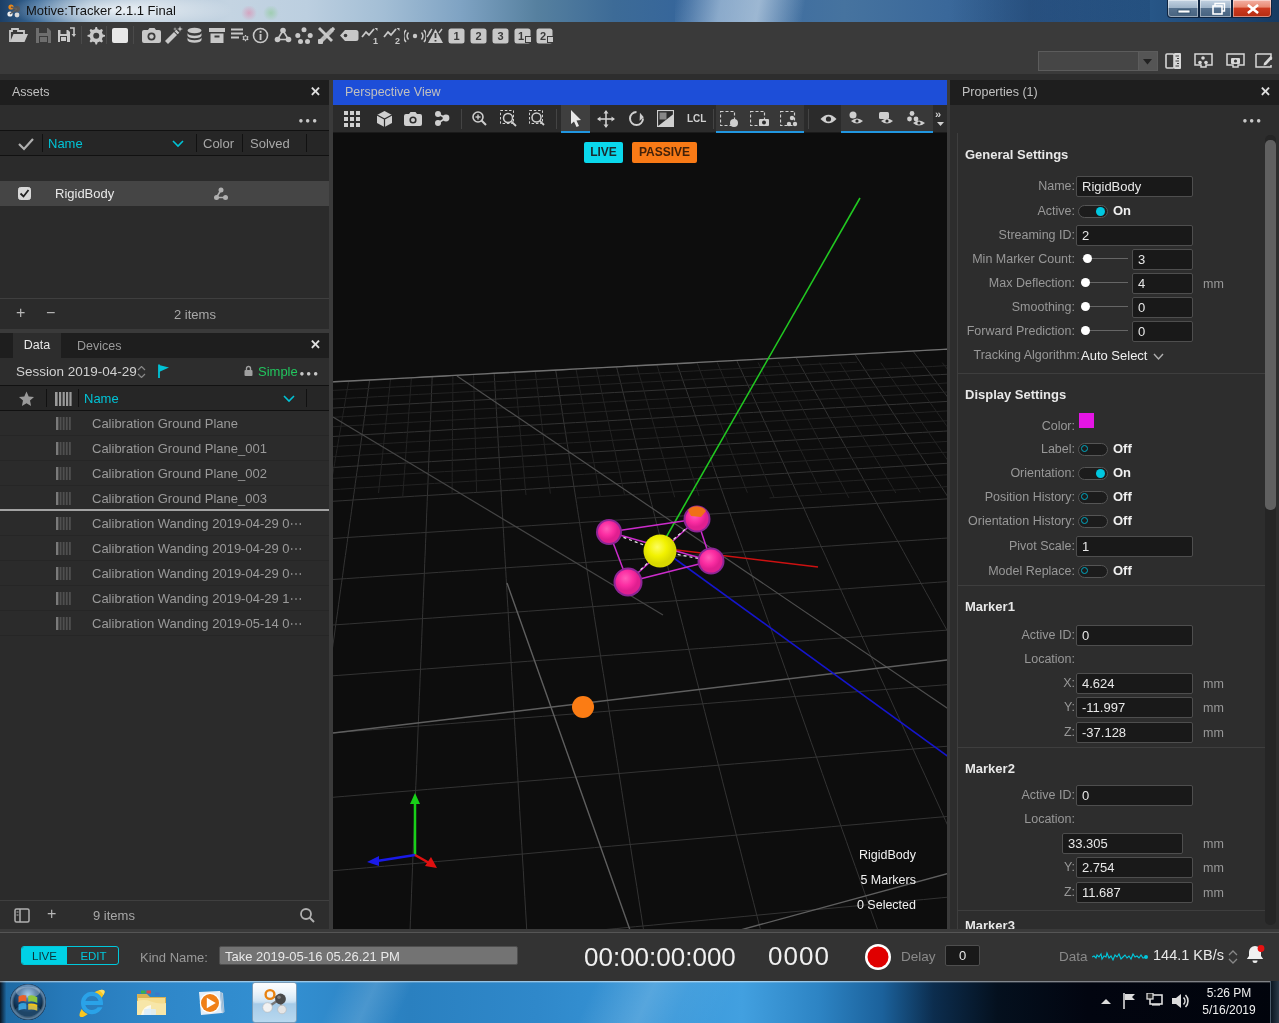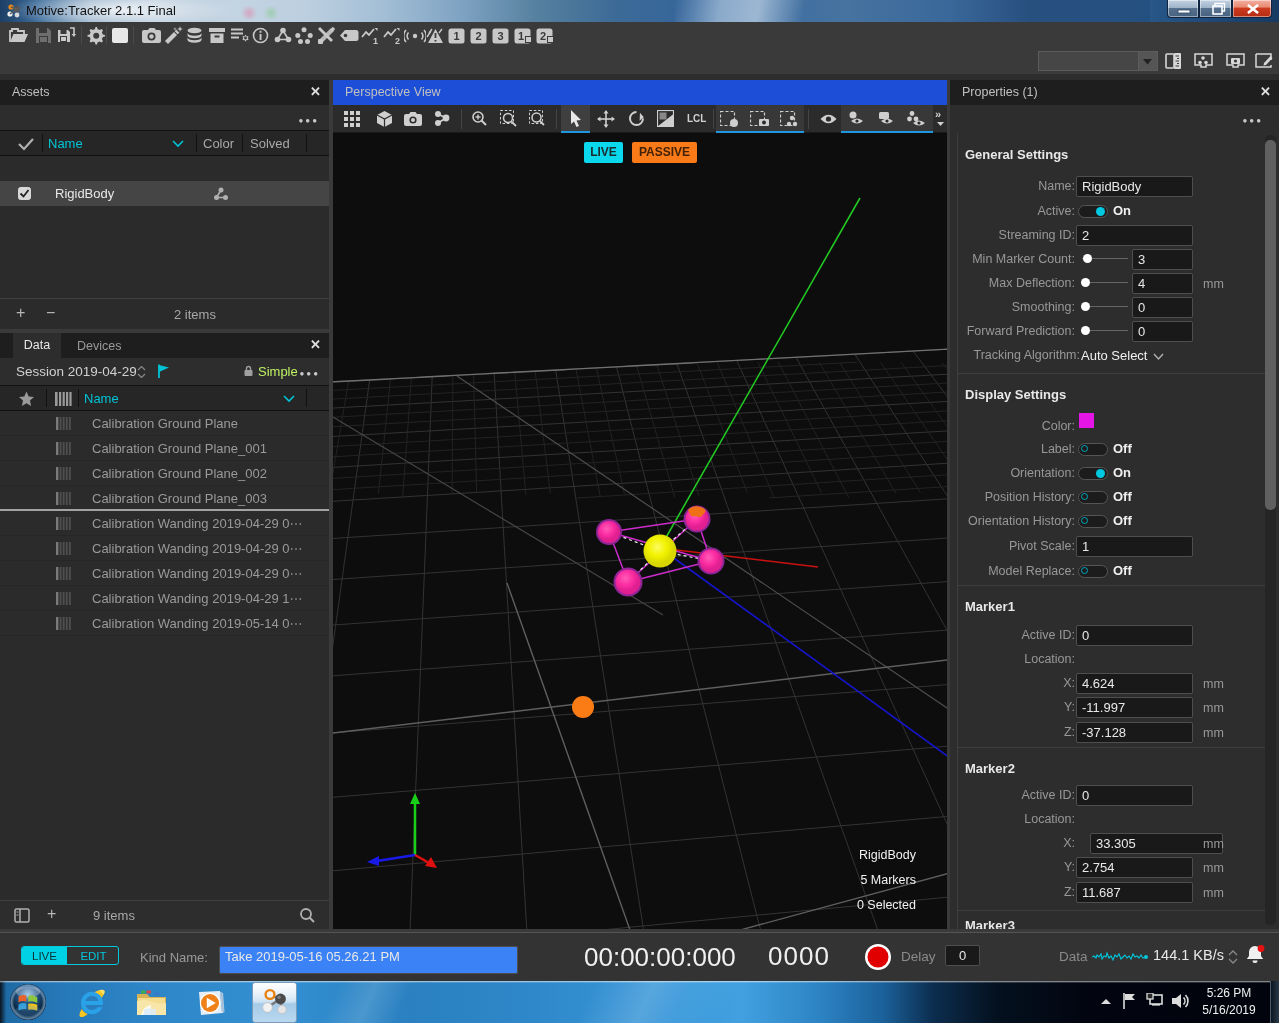--- a/index.html
+++ b/index.html
@@ -320,21 +320,21 @@
         <path d="M 1 4 L 4.5 0.5 L 8 4 M 1 8 L 4.5 11.5 L 8 8" stroke="#888" stroke-width="1.2" fill="none"></path>
       </svg>
   <svg style="position:absolute;left:156px;top:5px" width="16" height="16" viewBox="0 0 16 16">
         <path d="M 3 1.5 L 3 15" stroke="#00c3d6" stroke-width="1.8"></path>
         <path d="M 3 2 L 13 4.5 L 3 9 Z" fill="#00c3d6"></path>
       </svg>
   <svg style="position:absolute;left:243px;top:7px" width="11" height="12" viewBox="0 0 11 12">
         <rect x="1.5" y="5" width="8" height="6" rx="1" fill="#a0a0a0"></rect>
         <path d="M 3.5 5 V 3.5 a 2 2 0 0 1 4 0 V 5" stroke="#a0a0a0" stroke-width="1.4" fill="none"></path>
       </svg>
-  <span style="position:absolute;left:258px;top:6px;font-size:13px;color:#bef264">Simple</span>
+  <span style="position:absolute;left:258px;top:6px;font-size:13px;color:#22c55e">Simple</span>
   <span class="dots3" style="right:9px;top:11px">●●●</span>
 </div>
 
 <div class="thead" style="left:0;top:52px;right:0;height:26px">
   <svg style="position:absolute;left:18px;top:5px" width="17" height="16" viewBox="0 0 17 16">
         <path d="M 8.5 0.5 L 10.7 5.4 L 16 6 L 12 9.6 L 13.1 14.9 L 8.5 12.2 L 3.9 14.9 L 5 9.6 L 1 6 L 6.3 5.4 Z" fill="#9a9a9a"></path>
       </svg>
   <g></g>
   <svg style="position:absolute;left:55px;top:6px" width="17" height="14">
         <g fill="#9a9a9a">
@@ -842,21 +842,21 @@
 <div class="mm" style="left:253px;top:621px">mm</div>
 <div class="plabel" style="right:204px;top:645px">Z:</div>
 <div class="tfield" style="left:126px;top:642px;width:117px;height:21px">-37.128</div>
 <div class="mm" style="left:253px;top:646px">mm</div>
 <div style="position:absolute;left:8px;top:667px;right:14px;height:1px;background:#3e3e3e"></div>
 <div class="sect" style="left:15px;top:681px">Marker2</div>
 <div class="plabel" style="right:204px;top:708px">Active ID:</div>
 <div class="tfield" style="left:126px;top:705px;width:117px;height:21px">0</div>
 <div class="plabel" style="right:204px;top:732px">Location:</div>
 <div class="plabel" style="right:204px;top:756px">X:</div>
-<div class="tfield" style="left:140px;top:753px;width:133px;height:21px">33.305</div>
+<div class="tfield" style="left:112px;top:753px;width:121px;height:21px">33.305</div>
 <div class="mm" style="left:253px;top:757px">mm</div>
 <div class="plabel" style="right:204px;top:780px">Y:</div>
 <div class="tfield" style="left:126px;top:777px;width:117px;height:21px">2.754</div>
 <div class="mm" style="left:253px;top:781px">mm</div>
 <div class="plabel" style="right:204px;top:805px">Z:</div>
 <div class="tfield" style="left:126px;top:802px;width:117px;height:21px">11.687</div>
 <div class="mm" style="left:253px;top:806px">mm</div>
 <div style="position:absolute;left:8px;top:830px;right:14px;height:1px;background:#3e3e3e"></div>
 <div class="sect" style="left:15px;top:838px">Marker3</div>
 <div style="position:absolute;left:7px;top:53px;width:1px;bottom:0;background:#3e3e3e"></div>
@@ -864,21 +864,21 @@
 <div style="position:absolute;right:3px;top:60px;width:11px;height:370px;background:#606060;border-radius:5px"></div>
 </div>
 
 <div class="abs" id="bottombar" style="left:0;top:932px;width:1279px;height:49px;background:#333;border-top:1px solid #555">
 
 <div style="position:absolute;left:21px;top:13px;width:98px;height:19px;border:1px solid #00c8dc;border-radius:3px;overflow:hidden">
   <div style="position:absolute;left:0;top:0;width:45px;height:19px;background:#00d2e6;color:#0d3338;font-size:11.5px;text-align:center;line-height:19px">LIVE</div>
   <div style="position:absolute;left:45px;top:0;width:53px;height:19px;color:#00c8dc;font-size:11.5px;text-align:center;line-height:19px">EDIT</div>
 </div>
 <span style="position:absolute;left:140px;top:17px;font-size:13px;color:#9a9a9a">Kind Name:</span>
-<div class="tfield" style="left:219px;top:13px;width:299px;height:28px;line-height:15px;background:#3b82f6">Take 2019-05-16 05.26.21 PM</div>
+<div class="tfield" style="left:219px;top:13px;width:299px;height:19px;line-height:15px;background:#737373">Take 2019-05-16 05.26.21 PM</div>
 <span style="position:absolute;left:584px;top:9px;font-size:26px;color:#f0f0f0;letter-spacing:0px">00:00:00:000</span>
 <span style="position:absolute;left:768px;top:8px;font-size:26px;color:#f0f0f0;letter-spacing:1px">0000</span>
 <svg style="position:absolute;left:864px;top:10px" width="28" height="28">
       <circle cx="14" cy="14" r="13" fill="#fff"></circle>
       <circle cx="14" cy="14" r="10.5" fill="#e00000"></circle>
     </svg>
 <span style="position:absolute;left:901px;top:16px;font-size:13.5px;color:#8a8a8a">Delay</span>
 <div class="tfield" style="left:945px;top:12px;width:35px;height:21px;text-align:center">0</div>
 <span style="position:absolute;left:1059px;top:16px;font-size:13.5px;color:#8a8a8a">Data</span>
 <svg style="position:absolute;left:1092px;top:14px" width="56" height="18" viewBox="0 0 56 18">

